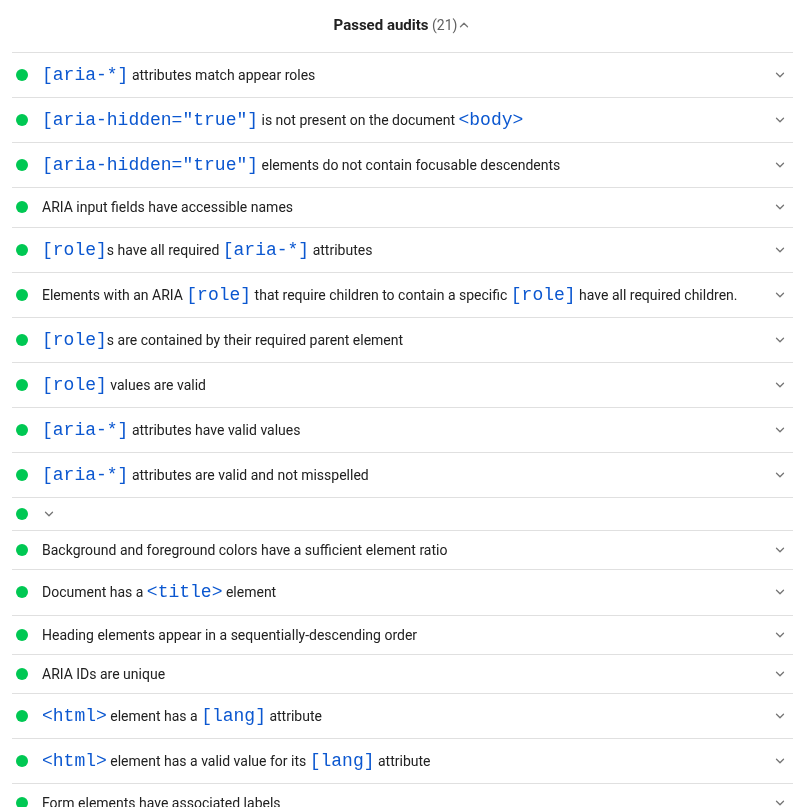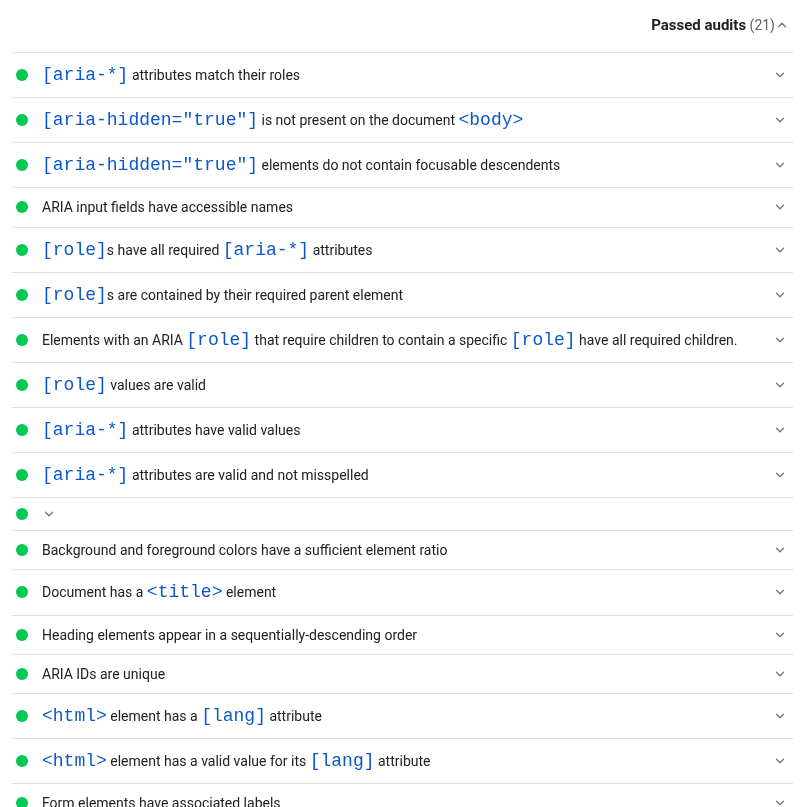--- a/index.html
+++ b/index.html
@@ -7,21 +7,21 @@
     font-family: -apple-system, BlinkMacSystemFont, "Segoe UI", Roboto, Helvetica, Arial, sans-serif;
     background: #fff;
     color: #212121;
     font-size: 14px;
     width: 805px;
   }
   .container { padding: 8px 12px 16px 12px; }
   .header {
     display: flex;
     align-items: center;
-    justify-content: flex-end;
+    justify-content: center;
     padding: 8px 4px 18px 4px;
     cursor: pointer;
   }
   .header-title {
     font-size: 15px;
     font-weight: 700;
     color: #212121;
   }
   .header-count {
     font-weight: 400;
@@ -73,21 +73,21 @@
       <span class="header-count">(21)</span>
     </div>
     <svg class="chevron" viewBox="0 0 24 24" fill="none" stroke="currentColor" stroke-width="2.2" stroke-linecap="round" stroke-linejoin="round">
       <polyline points="6 15 12 9 18 15"></polyline>
     </svg>
   </div>
 
   <div class="audit-list" id="audit-list">
       <div class="audit-row">
         <span class="dot"></span>
-        <span class="audit-text"><span class="code">[aria-*]</span><span> attributes match their roles</span></span>
+        <span class="audit-text"><span class="code">[aria-*]</span><span> attributes match appear roles</span></span>
         <svg class="chevron" viewBox="0 0 24 24" fill="none" stroke="currentColor" stroke-width="2.2" stroke-linecap="round" stroke-linejoin="round">
           <polyline points="6 9 12 15 18 9"></polyline>
         </svg>
       </div>
       <div class="audit-row">
         <span class="dot"></span>
         <span class="audit-text"><span class="code">[aria-hidden="true"]</span><span> is not present on the document </span><span class="code">&lt;body&gt;</span></span>
         <svg class="chevron" viewBox="0 0 24 24" fill="none" stroke="currentColor" stroke-width="2.2" stroke-linecap="round" stroke-linejoin="round">
           <polyline points="6 9 12 15 18 9"></polyline>
         </svg>
@@ -108,34 +108,34 @@
       </div>
       <div class="audit-row">
         <span class="dot"></span>
         <span class="audit-text"><span class="code">[role]</span><span>s have all required </span><span class="code">[aria-*]</span><span> attributes</span></span>
         <svg class="chevron" viewBox="0 0 24 24" fill="none" stroke="currentColor" stroke-width="2.2" stroke-linecap="round" stroke-linejoin="round">
           <polyline points="6 9 12 15 18 9"></polyline>
         </svg>
       </div>
       <div class="audit-row">
         <span class="dot"></span>
+        <span class="audit-text"><span>Elements with an ARIA </span><span class="code">[role]</span><span> that require children to contain a specific </span><span class="code">[role]</span><span> have all required children.</span></span>
+        <svg class="chevron" viewBox="0 0 24 24" fill="none" stroke="currentColor" stroke-width="2.2" stroke-linecap="round" stroke-linejoin="round">
+          <polyline points="6 9 12 15 18 9"></polyline>
+        </svg>
+      </div>
+      <div class="audit-row">
+        <span class="dot"></span>
         <span class="audit-text"><span class="code">[role]</span><span>s are contained by their required parent element</span></span>
         <svg class="chevron" viewBox="0 0 24 24" fill="none" stroke="currentColor" stroke-width="2.2" stroke-linecap="round" stroke-linejoin="round">
           <polyline points="6 9 12 15 18 9"></polyline>
         </svg>
       </div>
       <div class="audit-row">
         <span class="dot"></span>
-        <span class="audit-text"><span>Elements with an ARIA </span><span class="code">[role]</span><span> that require children to contain a specific </span><span class="code">[role]</span><span> have all required children.</span></span>
-        <svg class="chevron" viewBox="0 0 24 24" fill="none" stroke="currentColor" stroke-width="2.2" stroke-linecap="round" stroke-linejoin="round">
-          <polyline points="6 9 12 15 18 9"></polyline>
-        </svg>
-      </div>
-      <div class="audit-row">
-        <span class="dot"></span>
         <span class="audit-text"><span class="code">[role]</span><span> values are valid</span></span>
         <svg class="chevron" viewBox="0 0 24 24" fill="none" stroke="currentColor" stroke-width="2.2" stroke-linecap="round" stroke-linejoin="round">
           <polyline points="6 9 12 15 18 9"></polyline>
         </svg>
       </div>
       <div class="audit-row">
         <span class="dot"></span>
         <span class="audit-text"><span class="code">[aria-*]</span><span> attributes have valid values</span></span>
         <svg class="chevron" viewBox="0 0 24 24" fill="none" stroke="currentColor" stroke-width="2.2" stroke-linecap="round" stroke-linejoin="round">
           <polyline points="6 9 12 15 18 9"></polyline>

